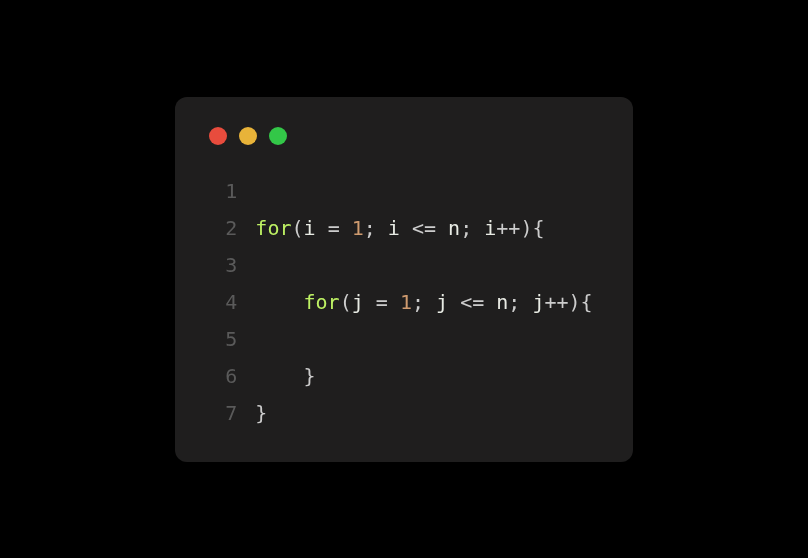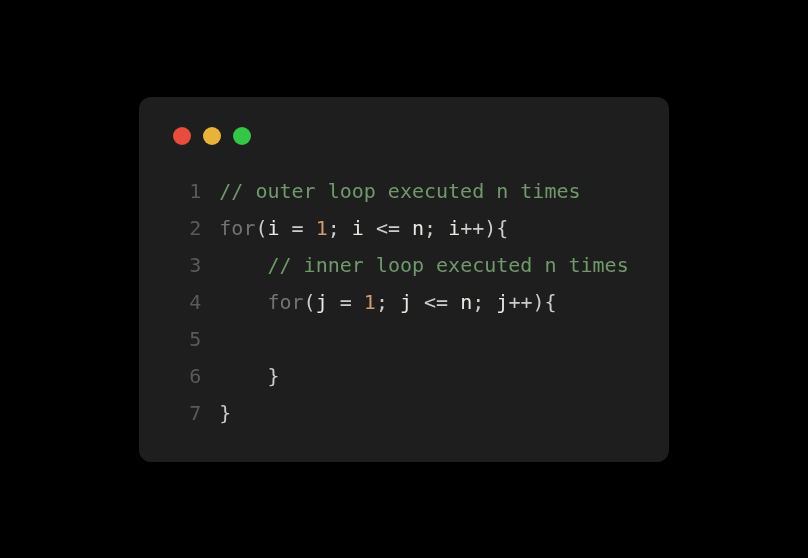--- a/index.html
+++ b/index.html
@@ -48,50 +48,48 @@
       width: 32px;
       text-align: right;
       margin-right: 18px;
       user-select: none;
       flex-shrink: 0;
     }
     .code-content {
       white-space: pre;
     }
     .comment { color: #6f9a6a; }
-    .keyword { color: #737373; }
+    .keyword { color: #bef264; }
     .paren { color: #cccccc; }
     .var { color: #e8ebe4; }
     .op { color: #cccccc; }
     .num { color: #cf9b6f; }
     .plain { color: #e8ebe4; }
     .brace { color: #cccccc; }
     .semi { color: #cccccc; }
   </style>
 </head>
 <body>
 
 <div class="editor-window">
   <div class="traffic-lights">
     <div class="dot red"></div>
     <div class="dot yellow"></div>
     <div class="dot green"></div>
   </div>
   <div class="code-area" id="code-area">
       <div class="code-line">
         <span class="line-number">1</span>
-        <span class="code-content"><span class="comment">// outer loop executed n times</span></span>
       </div>
       <div class="code-line">
         <span class="line-number">2</span>
         <span class="code-content"><span class="keyword">for</span><span class="paren">(</span><span class="var">i</span><span class="plain"> </span><span class="op">=</span><span class="plain"> </span><span class="num">1</span><span class="semi">;</span><span class="plain"> </span><span class="var">i</span><span class="plain"> </span><span class="op">&lt;=</span><span class="plain"> </span><span class="var">n</span><span class="semi">;</span><span class="plain"> </span><span class="var">i</span><span class="op">++</span><span class="paren">)</span><span class="brace">{</span></span>
       </div>
       <div class="code-line">
         <span class="line-number">3</span>
-        <span class="code-content"><span>    </span><span class="comment">// inner loop executed n times</span></span>
       </div>
       <div class="code-line">
         <span class="line-number">4</span>
         <span class="code-content"><span>    </span><span class="keyword">for</span><span class="paren">(</span><span class="var">j</span><span class="plain"> </span><span class="op">=</span><span class="plain"> </span><span class="num">1</span><span class="semi">;</span><span class="plain"> </span><span class="var">j</span><span class="plain"> </span><span class="op">&lt;=</span><span class="plain"> </span><span class="var">n</span><span class="semi">;</span><span class="plain"> </span><span class="var">j</span><span class="op">++</span><span class="paren">)</span><span class="brace">{</span></span>
       </div>
       <div class="code-line">
         <span class="line-number">5</span>
       </div>
       <div class="code-line">
         <span class="line-number">6</span>

